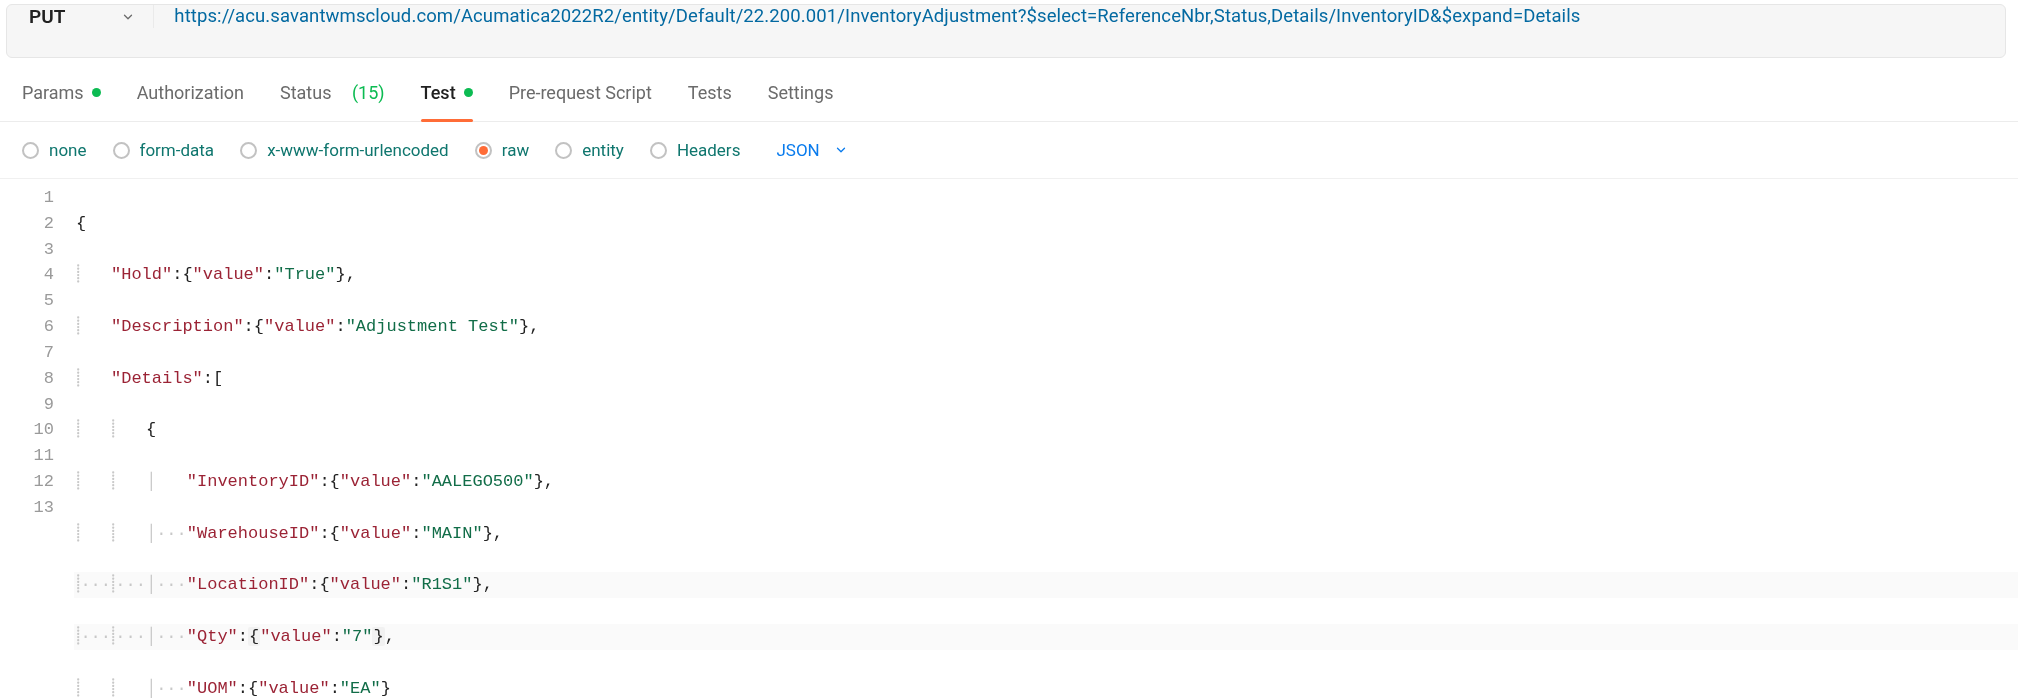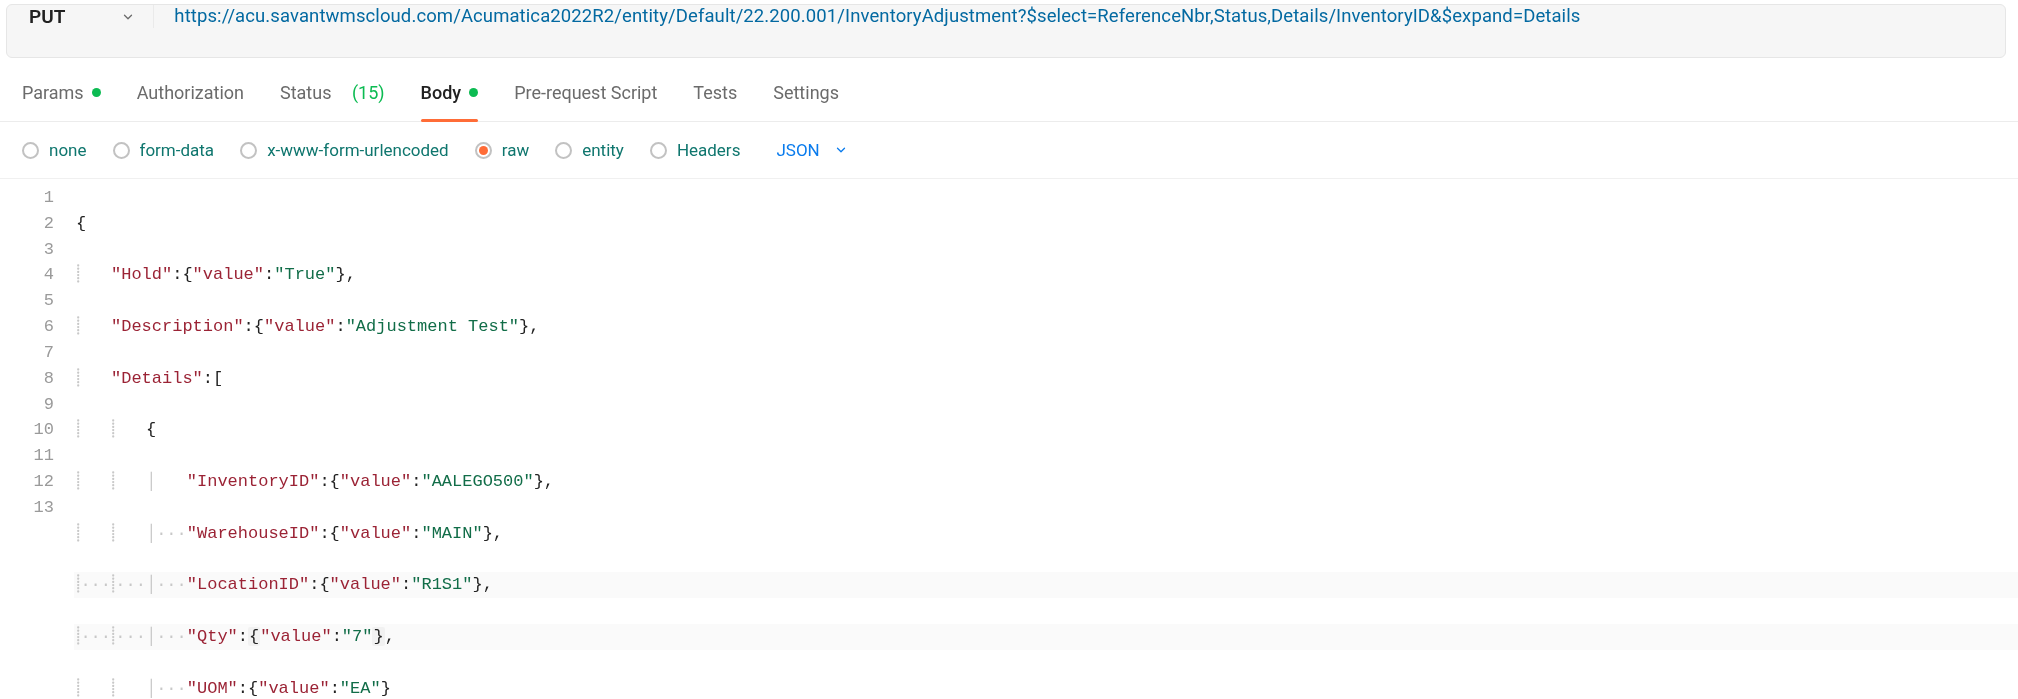--- a/index.html
+++ b/index.html
@@ -195,21 +195,21 @@
   </div>
   <div class="tab">
     <span>Authorization</span>
   </div>
   <div class="tab">
     <span>Status</span>
     <span>&nbsp;</span>
     <span class="header-count">(15)</span>
   </div>
   <div class="tab active">
-    <span>Body</span>
+    <span>Test</span>
     <span class="green-dot"></span>
   </div>
   <div class="tab">
     <span>Pre-request Script</span>
   </div>
   <div class="tab">
     <span>Tests</span>
   </div>
   <div class="tab">
     <span>Settings</span>

